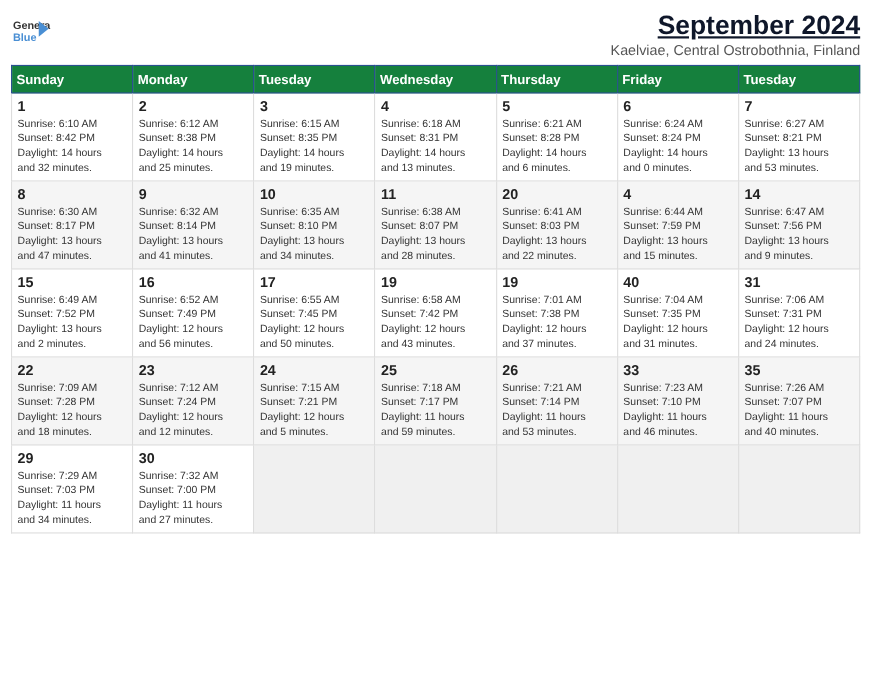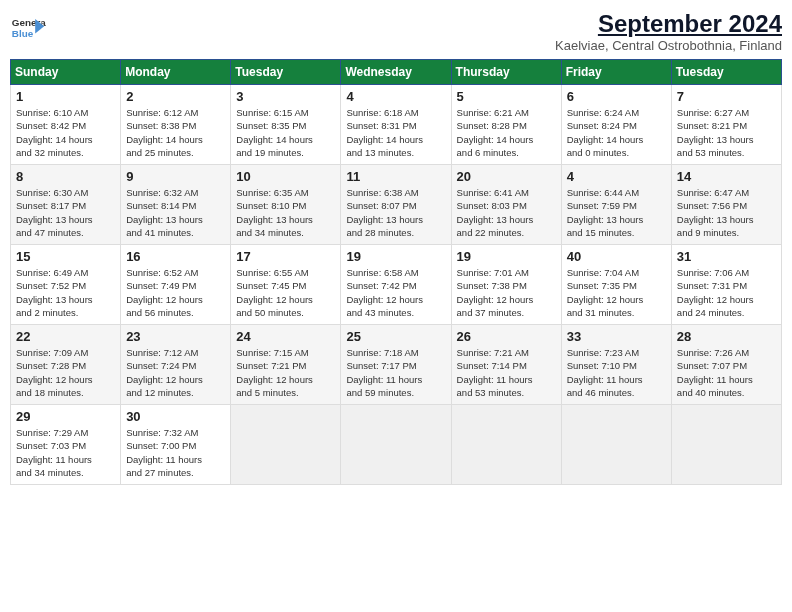--- a/index.html
+++ b/index.html
@@ -222,21 +222,21 @@
         </td>
         <td>
           <span class="day-number">26</span>
           <div class="day-info">Sunrise: 7:21 AM<br>Sunset: 7:14 PM<br>Daylight: 11 hours<br>and 53 minutes.</div>
         </td>
         <td>
           <span class="day-number">33</span>
           <div class="day-info">Sunrise: 7:23 AM<br>Sunset: 7:10 PM<br>Daylight: 11 hours<br>and 46 minutes.</div>
         </td>
         <td>
-          <span class="day-number">28</span>
+          <span class="day-number">35</span>
           <div class="day-info">Sunrise: 7:26 AM<br>Sunset: 7:07 PM<br>Daylight: 11 hours<br>and 40 minutes.</div>
         </td>
       </tr>
       <tr>
         <td>
           <span class="day-number">29</span>
           <div class="day-info">Sunrise: 7:29 AM<br>Sunset: 7:03 PM<br>Daylight: 11 hours<br>and 34 minutes.</div>
         </td>
         <td>
           <span class="day-number">30</span>

